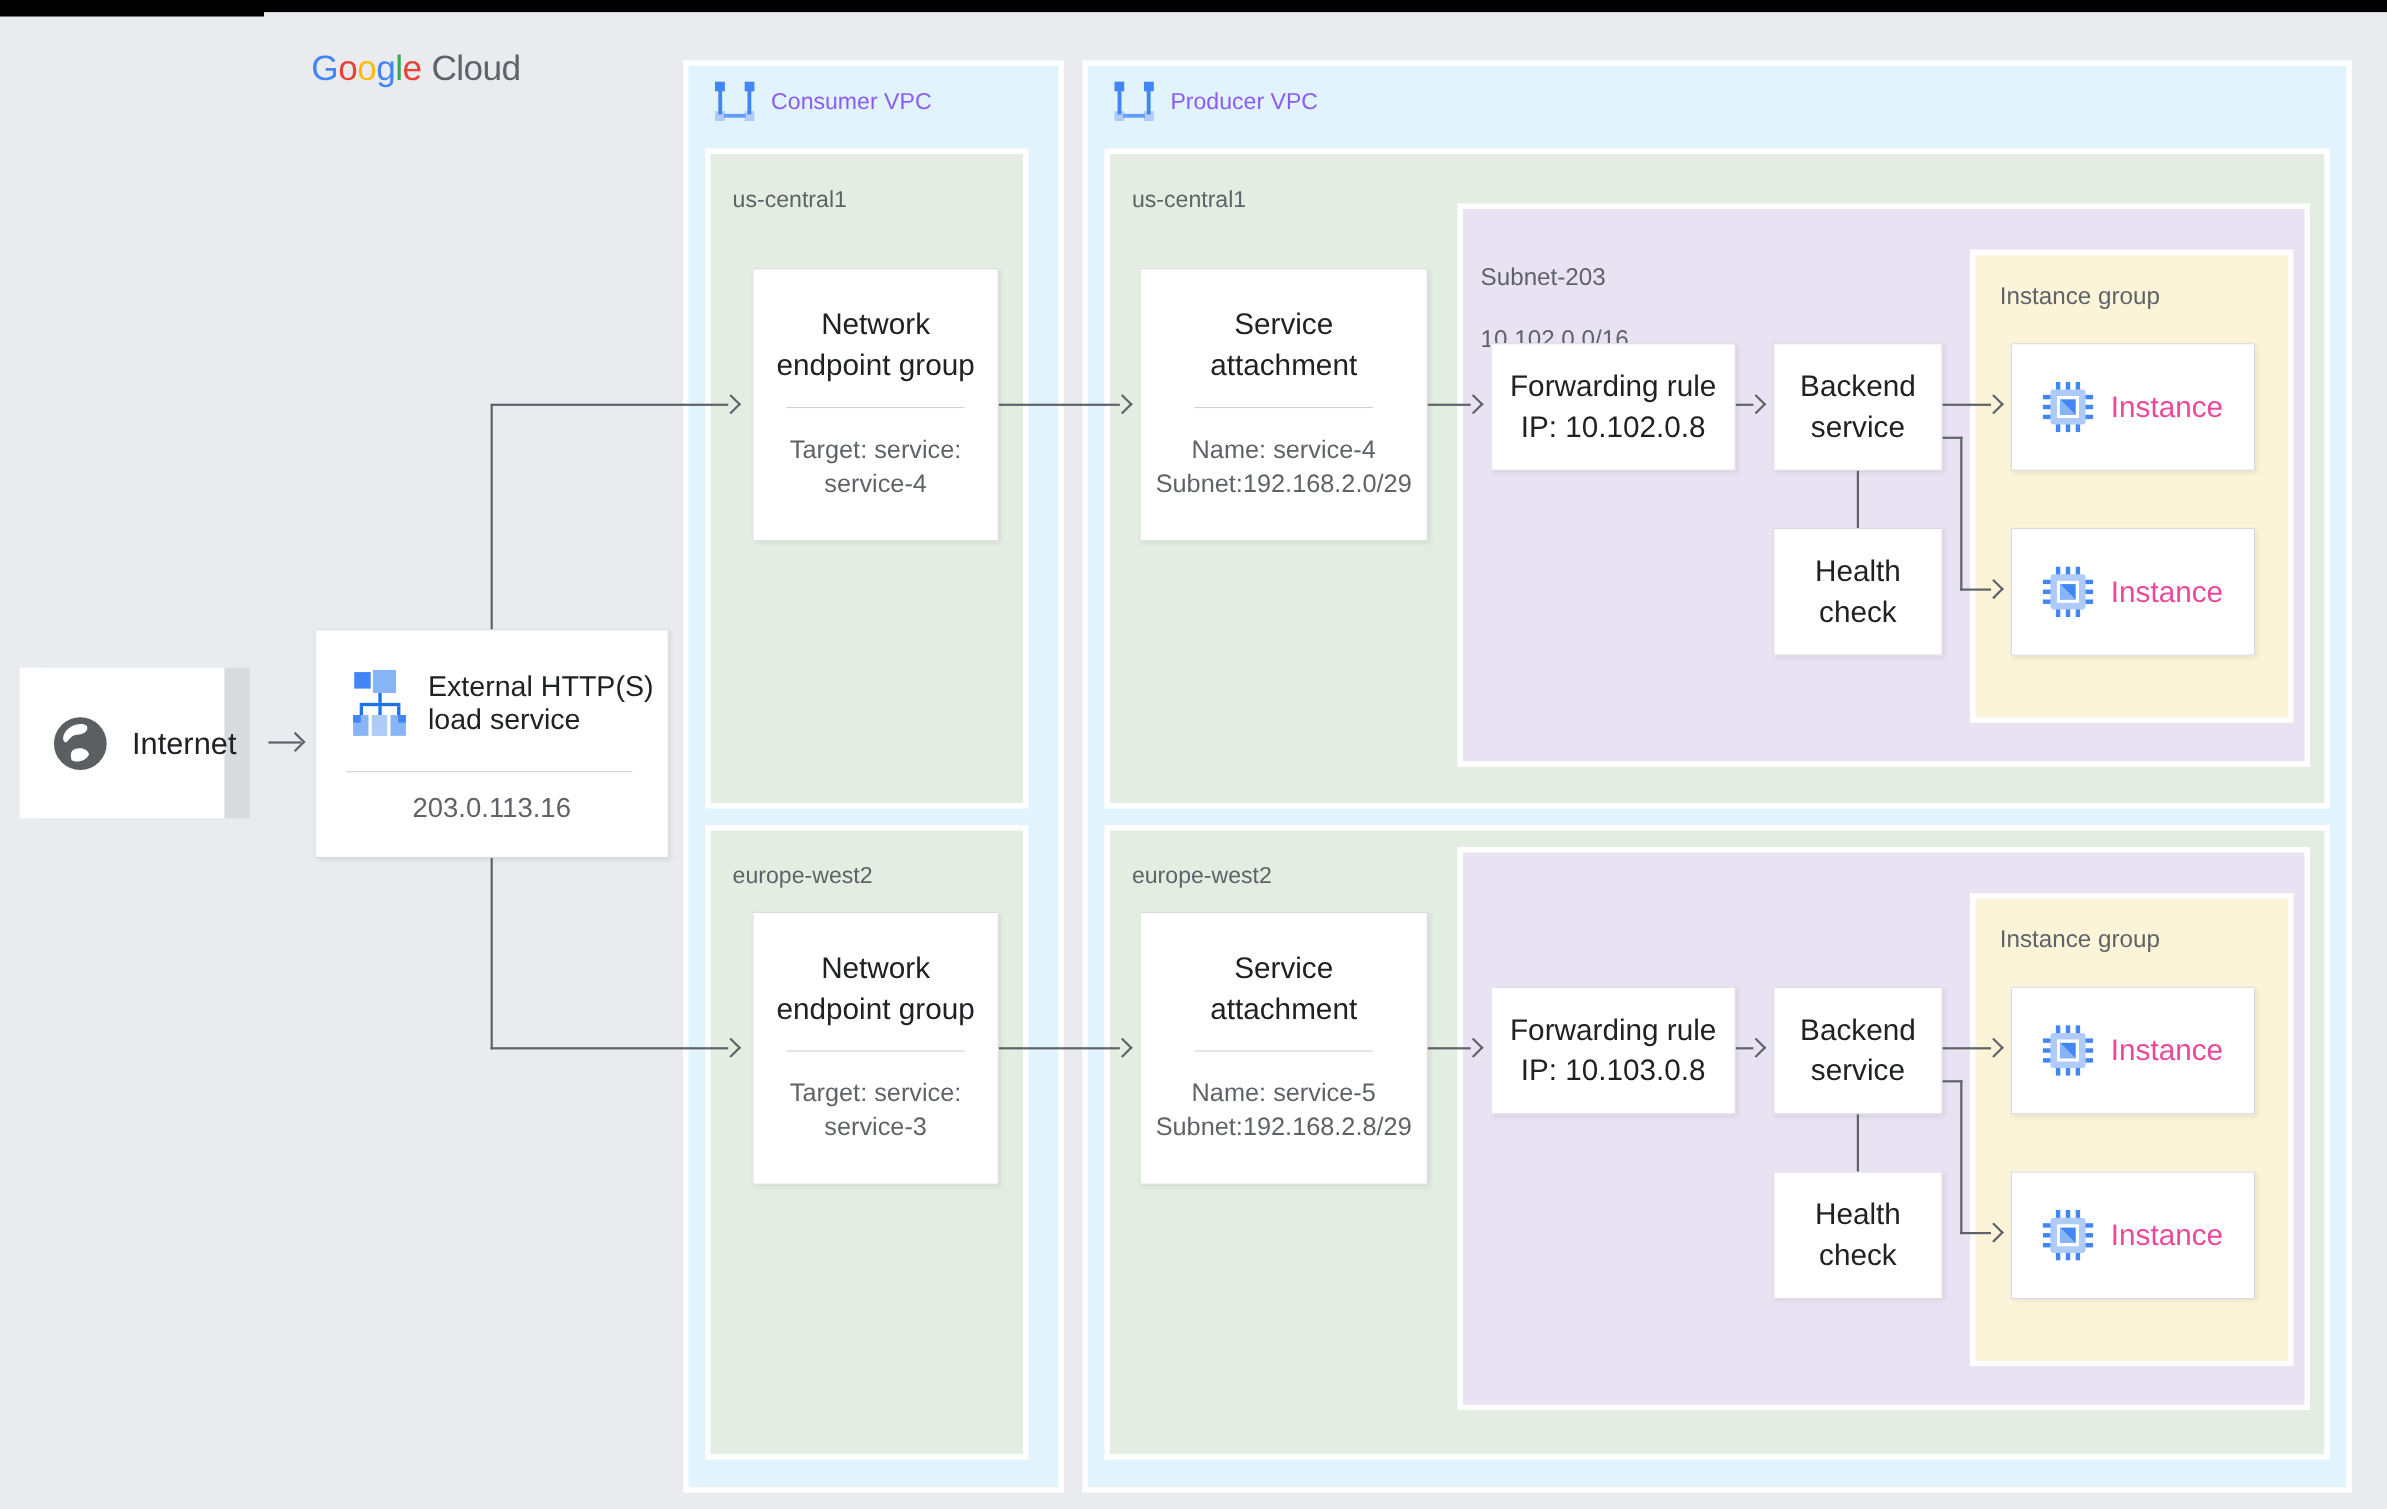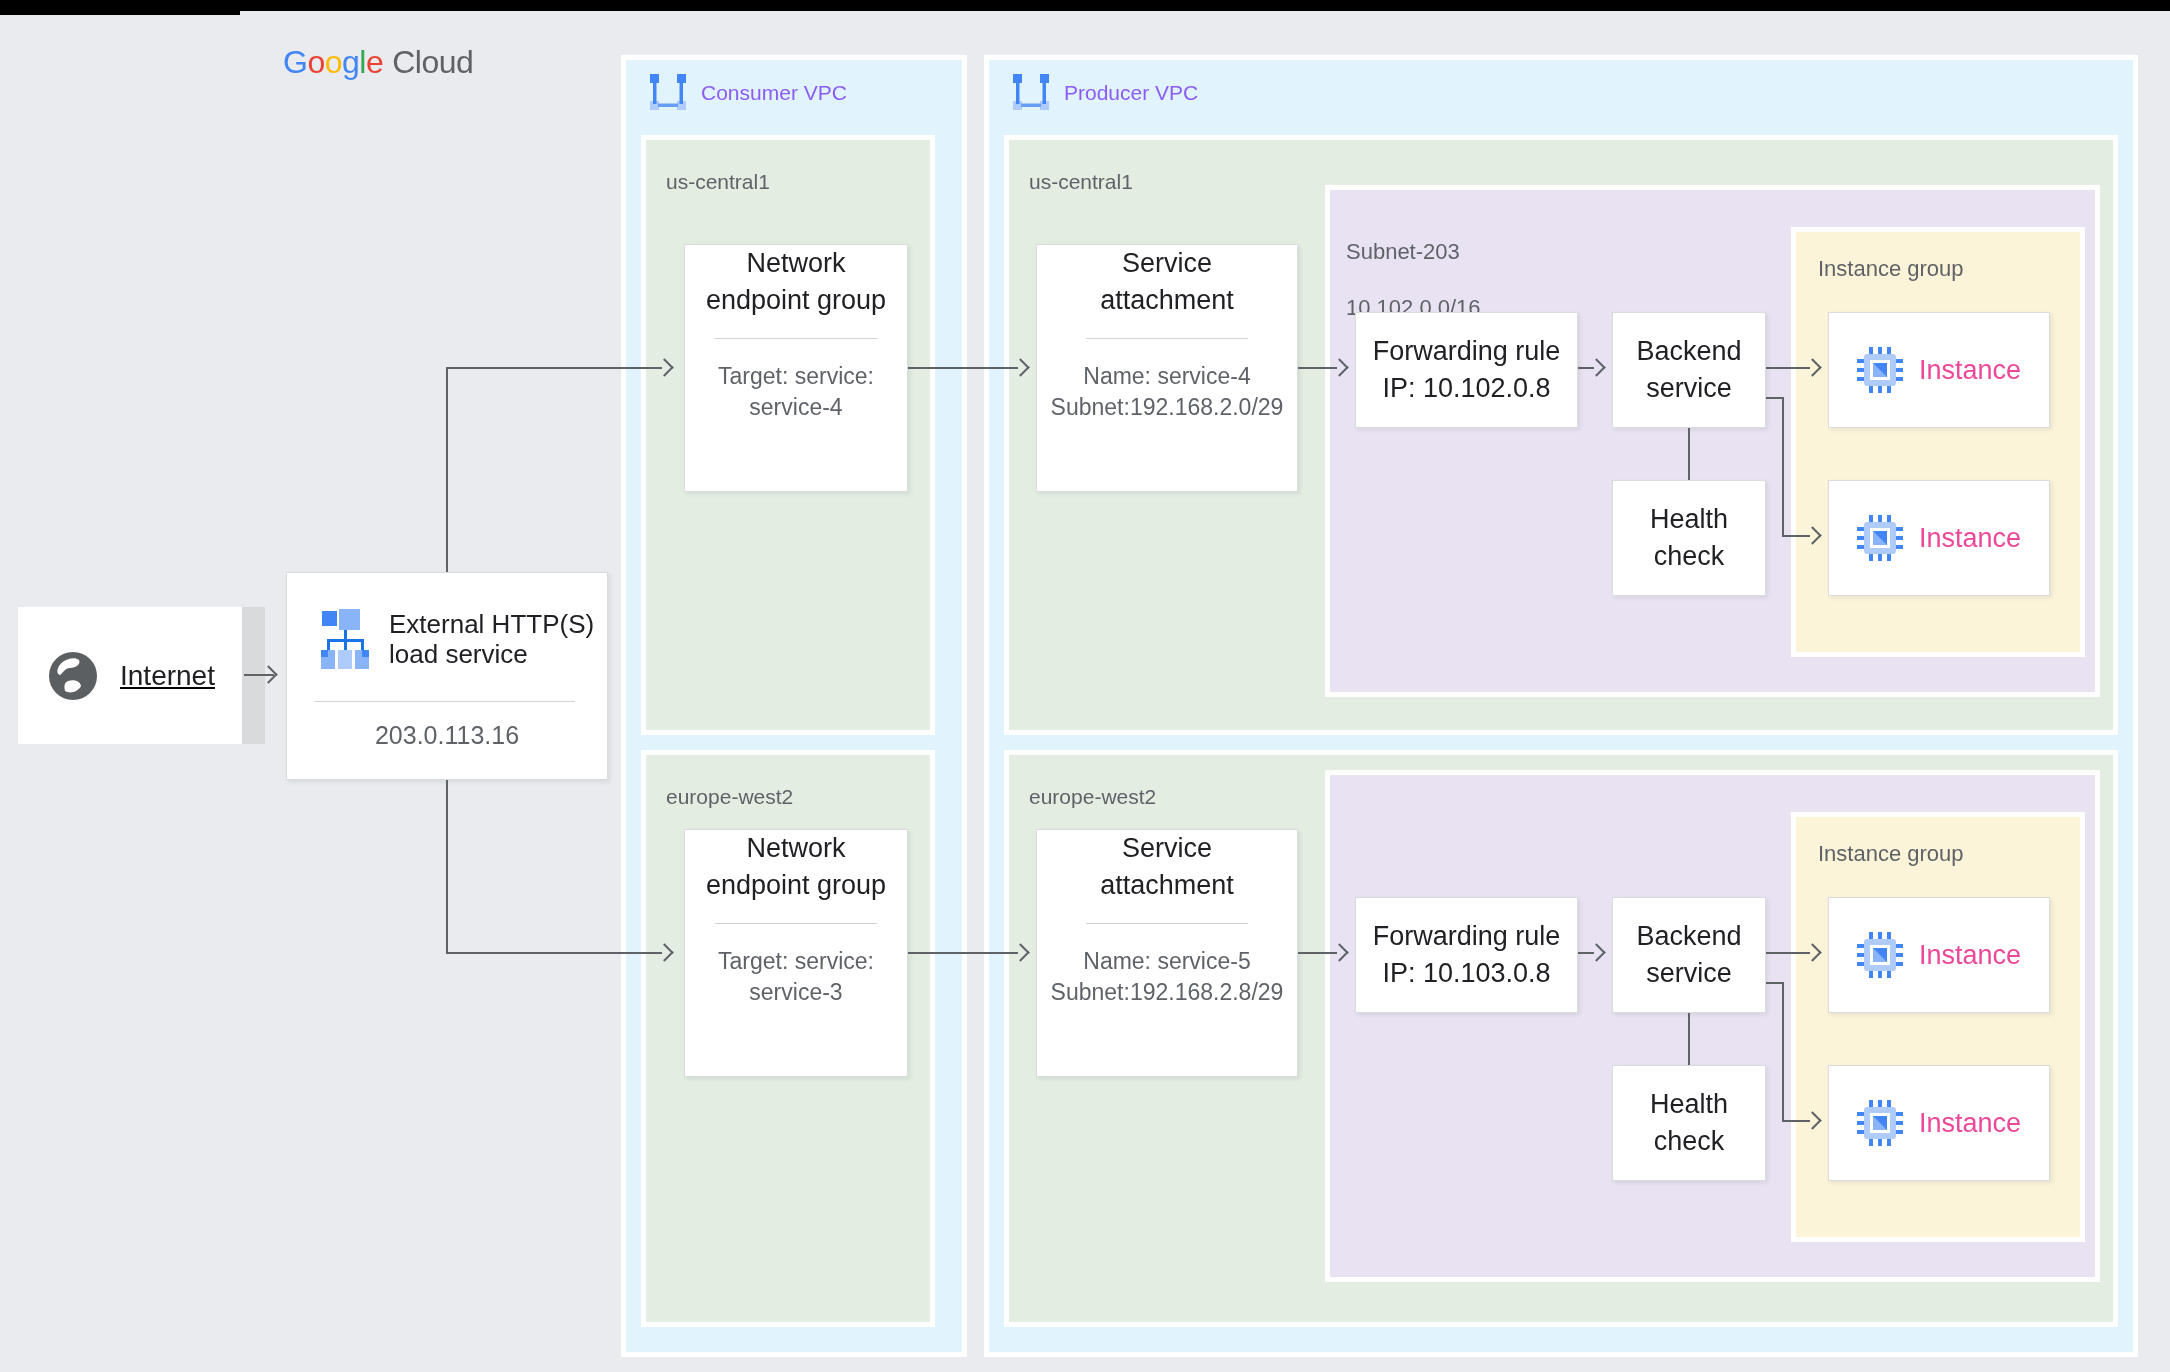--- a/index.html
+++ b/index.html
@@ -28,21 +28,21 @@
   .subnet{position:absolute;background:#e9e2f3;outline:5px solid #fff;}
   .igroup{position:absolute;background:#fcf4d8;outline:5px solid #fff;}
   .area-label{position:absolute;color:#5f6368;font-size:21px;white-space:nowrap;}
   .subnet-label{position:absolute;color:#5f6368;font-size:22px;line-height:28px;white-space:pre-line;}
   .vpc-head{position:absolute;display:flex;align-items:center;gap:15px;}
   .vpc-head .vpc-label{color:#8b5cf6;font-size:21px;white-space:nowrap;}
 
   
   .node{position:absolute;background:#fff;border:1px solid #d9dbdd;box-sizing:border-box;
         box-shadow:2px 2px 4px rgba(60,64,67,.10);}
-  .tall{display:flex;flex-direction:column;align-items:center;text-align:center;}
+  .tall{display:flex;flex-direction:column;align-items:center;text-align:center;padding-top:32px;}
   .tall .t{font-size:27px;line-height:37px;color:#202124;}
   .tall .dv{width:162px;border-top:1px solid #cfd2d4;margin:19px 0 22px;}
   .tall .s{font-size:23px;line-height:31px;color:#5f6368;}
   .short{display:flex;flex-direction:column;align-items:center;justify-content:center;text-align:center;}
   .short .t{font-size:27px;line-height:37px;color:#202124;}
   .inst{display:flex;align-items:center;justify-content:center;gap:16px;}
   .inst .t{font-size:27px;color:#ec4899;}
 
   
   .internet{position:absolute;background:#fff;display:flex;align-items:center;gap:22px;
@@ -314,21 +314,21 @@
         </g>
         <rect x="7" y="7" width="32" height="32" rx="3" fill="#aecbfa"></rect>
         <rect x="13" y="13" width="20" height="20" fill="#ffffff"></rect>
         <rect x="16" y="16" width="14" height="14" fill="#4285F4"></rect>
         <polygon points="16,16 16,30 30,30" fill="#8ab4f8"></polygon>
       </svg>
     </span>
     <span class="t">Instance</span>
   </div>
 
-  <div class="internet" style="left:18px;top:607px;width:224px;height:137px;text-decoration:underline;">
+  <div class="internet" style="left:18px;top:607px;width:186px;height:137px;">
     <span class="icon">
       <svg width="50" height="50" viewBox="0 0 50 50">
         <circle cx="25" cy="25" r="24" fill="#5c5f62"></circle>
         <path d="M10,17 C14,8 26,5 31,9 C33,13 28,17 22,17 C17,17 15,22 12,24 C9,23 9,20 10,17 Z" fill="#ffffff"></path>
         <path d="M20,30 C26,28 32,30 33,35 C30,41 22,43 17,40 C16,35 16,32 20,30 Z" fill="#ffffff"></path>
       </svg>
     </span>
     <span class="t">Internet</span>
   </div>
 

